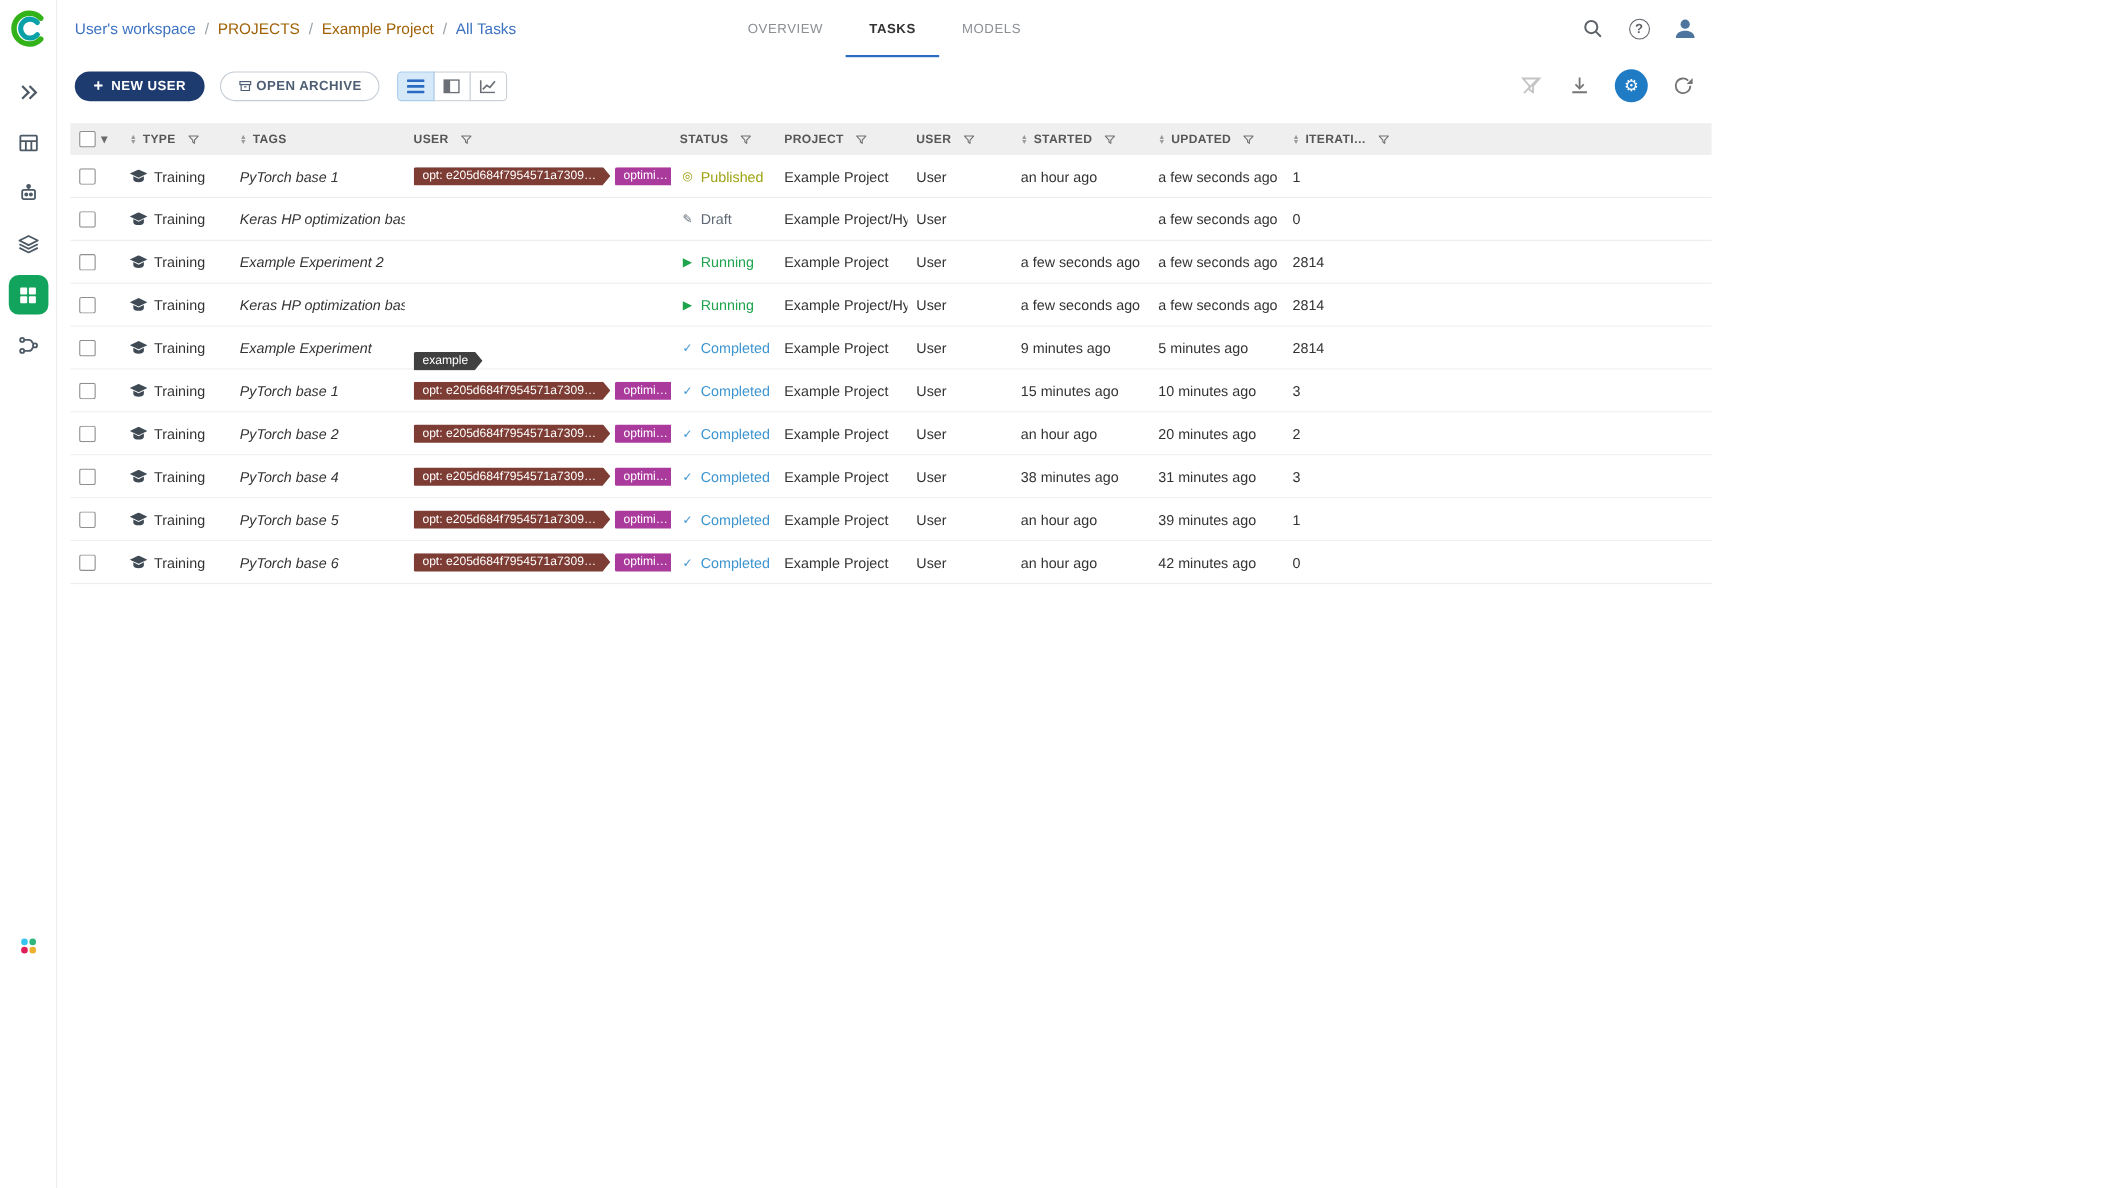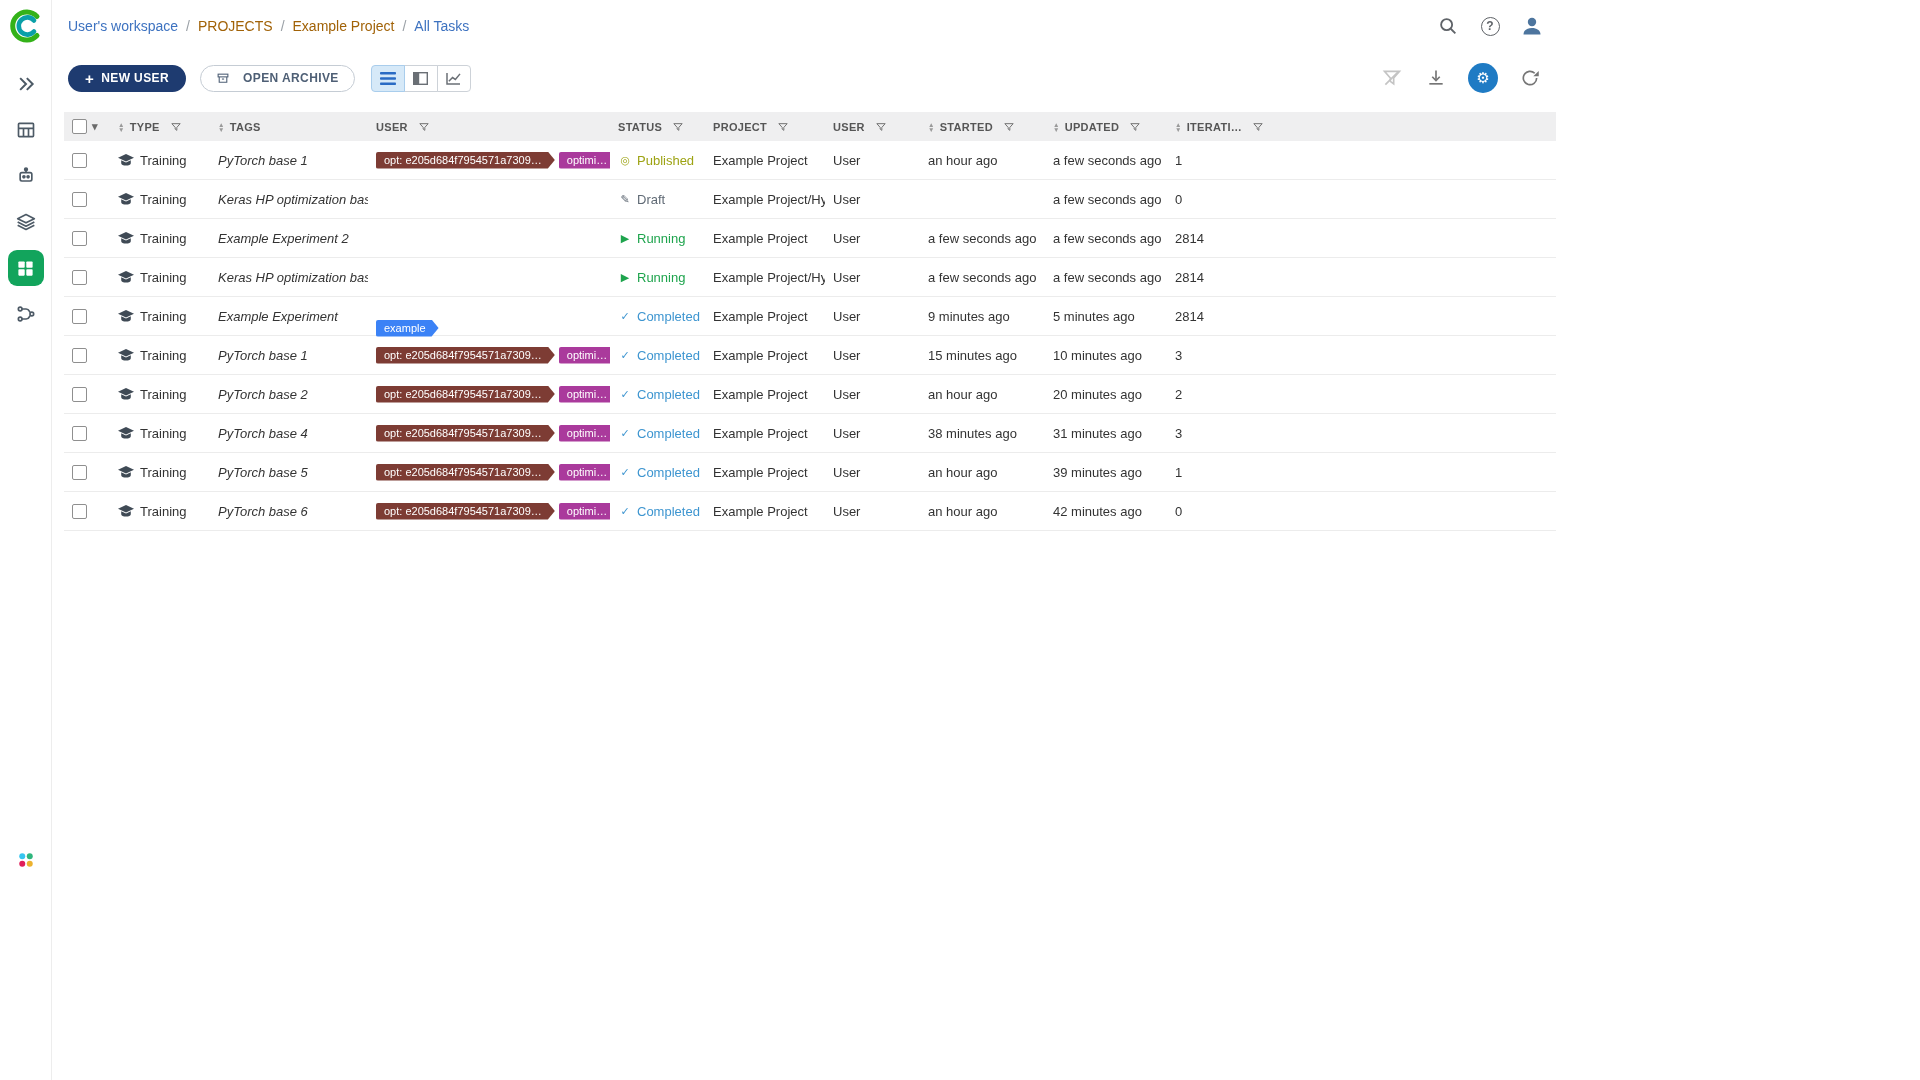--- a/index.html
+++ b/index.html
@@ -34,21 +34,21 @@
                  display:flex; align-items:center; justify-content:center; font-size:12px; font-weight:bold; color:#5f6368; }
 
   
   .toolbar { height:46px; padding:6px 14px 0 16px; display:flex; align-items:center; flex:none; }
   .btn-new { height:27px; padding:0 17px; border:none; border-radius:14px; background:#1e3b70; color:#fff;
              font-size:12px; font-weight:bold; letter-spacing:.4px; display:flex; align-items:center; gap:7px;
              cursor:pointer; font-family:inherit; }
   .btn-new .plus { font-size:15px; font-weight:bold; line-height:1; }
   .btn-archive { height:27px; margin-left:14px; padding:0 15px; border:1px solid #c5ccd4; border-radius:14px;
                  background:#fff; color:#4e5f75; font-size:12px; font-weight:bold; letter-spacing:.4px;
-                 display:flex; align-items:center; gap:13px; cursor:pointer; font-family:inherit; }
+                 display:flex; align-items:center; gap:3px; cursor:pointer; font-family:inherit; }
   .toggles { margin-left:16px; display:flex; }
   .toggle { width:34px; height:27px; border:1px solid #cdd2d8; background:#fff; display:flex; align-items:center;
             justify-content:center; color:#6a6f75; cursor:pointer; margin-left:-1px; }
   .toggle:first-child { border-radius:4px 0 0 4px; margin-left:0; }
   .toggle:last-child { border-radius:0 4px 4px 0; }
   .toggle.active { background:#d6e9f8; border-color:#a9cdec; color:#2a6bc4; z-index:1; }
   .toolbar-right { margin-left:auto; display:flex; align-items:center; gap:20px; }
   .tb-icon { width:24px; height:24px; display:flex; align-items:center; justify-content:center; cursor:pointer; }
   .gear-circle { width:30px; height:30px; border-radius:50%; background:#1f7bc4; color:#fff;
                  display:flex; align-items:center; justify-content:center; font-size:15px; cursor:pointer; }
@@ -149,20 +149,25 @@
     <header class="topbar">
       <nav class="breadcrumb">
           <span class="bc-item link">User's workspace</span>
           <span class="bc-sep">/</span>
           <span class="bc-item">PROJECTS</span>
           <span class="bc-sep">/</span>
           <span class="bc-item">Example Project</span>
           <span class="bc-sep">/</span>
           <span class="bc-item link">All Tasks</span>
         </nav>
+      <div class="tabs">
+          <div class="tab">OVERVIEW</div>
+          <div class="tab active">TASKS</div>
+          <div class="tab">MODELS</div>
+        </div>
       <div class="top-icons">
         <div class="top-icon">
           <svg width="22" height="22" viewBox="0 0 24 24" fill="none" stroke="#5f6368" stroke-width="2">
               <circle cx="10.5" cy="10.5" r="6"></circle>
               <path d="M15 15l5 5"></path>
             </svg>
         </div>
         <div class="top-icon">
           <div class="help-circle">?</div>
         </div>
@@ -498,21 +503,21 @@
                   <path d="M8 0L0 3.8l8 3.8 8-3.8z"></path>
                   <path d="M3.2 6.2v3c0 1.4 2.1 2.4 4.8 2.4s4.8-1 4.8-2.4v-3L8 8.6z"></path>
                 </svg>
               </span>
               <span>Training</span>
             </div>
             <div class="td col-name">
               <span class="task-name">Example Experiment</span>
             </div>
             <div class="td col-tags tags">
-              <span class="tag" style="background: #3b82f6; margin-top: 24px;">example</span>
+              <span class="tag" style="background: #404040; margin-top: 24px;">example</span>
             </div>
             <div class="td col-status status" style="color: rgb(61, 149, 208);">
               <span class="status-icon">✓</span>
               <span class="status-label">Completed</span>
             </div>
             <div class="td col-project">
               <span>Example Project</span>
             </div>
             <div class="td col-user">
               <span>User</span>

